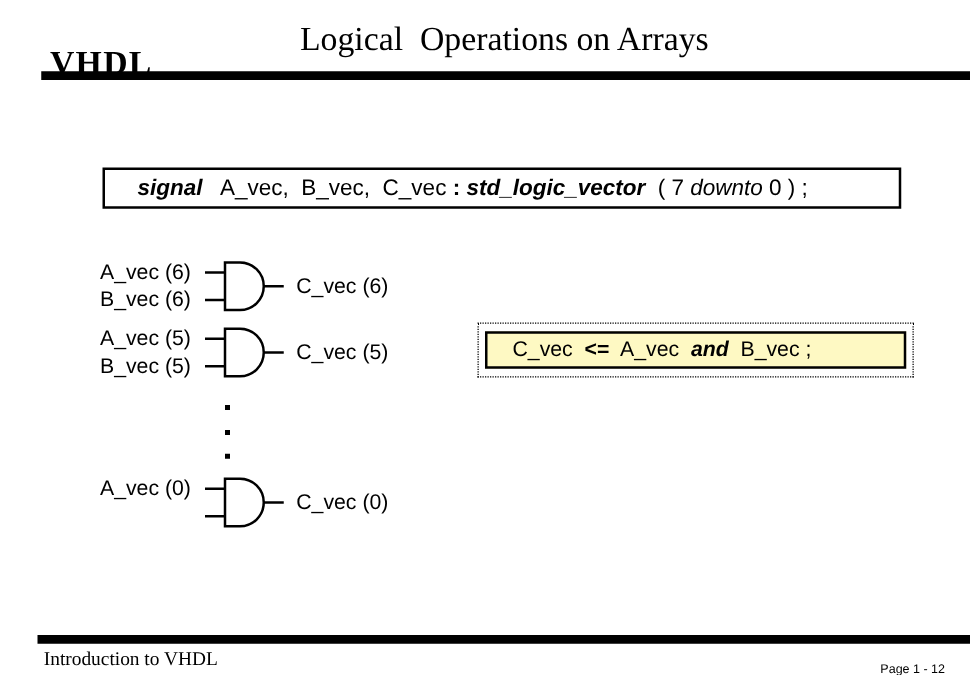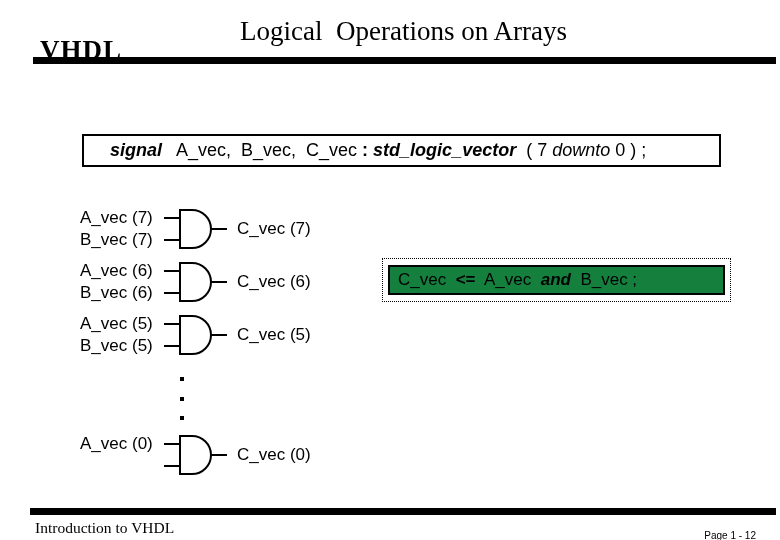--- a/index.html
+++ b/index.html
@@ -121,24 +121,24 @@
   }
   .code-box-inner {
     position: absolute;
     left: 5px;
     top: 6px;
     right: 5px;
     bottom: 6px;
     border: 2px solid #000;
     display: flex;
     align-items: center;
-    padding-left: 8px;
+    padding-left: 20px;
     font-size: 17px;
     white-space: pre;
-    background: #15803d;
+    background: #fef9c3;
   }
   
   .rule-bottom {
     position: absolute;
     left: 30px;
     top: 508px;
     width: 746px;
     height: 7px;
     background: #000;
   }
@@ -163,33 +163,20 @@
 <div class="logo">VHDL</div>
 <div class="slide-title">Logical  Operations on Arrays</div>
 <div class="rule-top"></div>
 
 <div class="decl-box">
   <span><span class="st-bi">signal</span><span>   A_vec,  B_vec,  C_vec </span><span class="st-b">: </span><span class="st-bi">std_logic_vector</span><span>  ( 7 </span><span class="st-i">downto</span><span> 0 ) ;</span></span>
 </div>
 
 <div class="diagram">
   <div>
-  <div class="gate-row">
-    <div class="in-labels">
-      <div class="in-label">A_vec (7)</div>
-      <div class="in-label">B_vec (7)</div>
-    </div>
-    <svg class="gate" width="66" height="44" viewBox="0 0 66 44">
-      <line x1="0" y1="11" x2="16" y2="11"></line>
-      <line x1="0" y1="33" x2="16" y2="33"></line>
-      <line x1="47" y1="22" x2="63" y2="22"></line>
-      <path d="M 28 3 L 16 3 L 16 41 L 28 41 A 19 19 0 0 0 28 3 Z"></path>
-    </svg>
-    <div class="out-label">C_vec (7)</div>
-  </div>
 
   <div class="gate-row">
     <div class="in-labels">
       <div class="in-label">A_vec (6)</div>
       <div class="in-label">B_vec (6)</div>
     </div>
     <svg class="gate" width="66" height="44" viewBox="0 0 66 44">
       <line x1="0" y1="11" x2="16" y2="11"></line>
       <line x1="0" y1="33" x2="16" y2="33"></line>
       <line x1="47" y1="22" x2="63" y2="22"></line>

